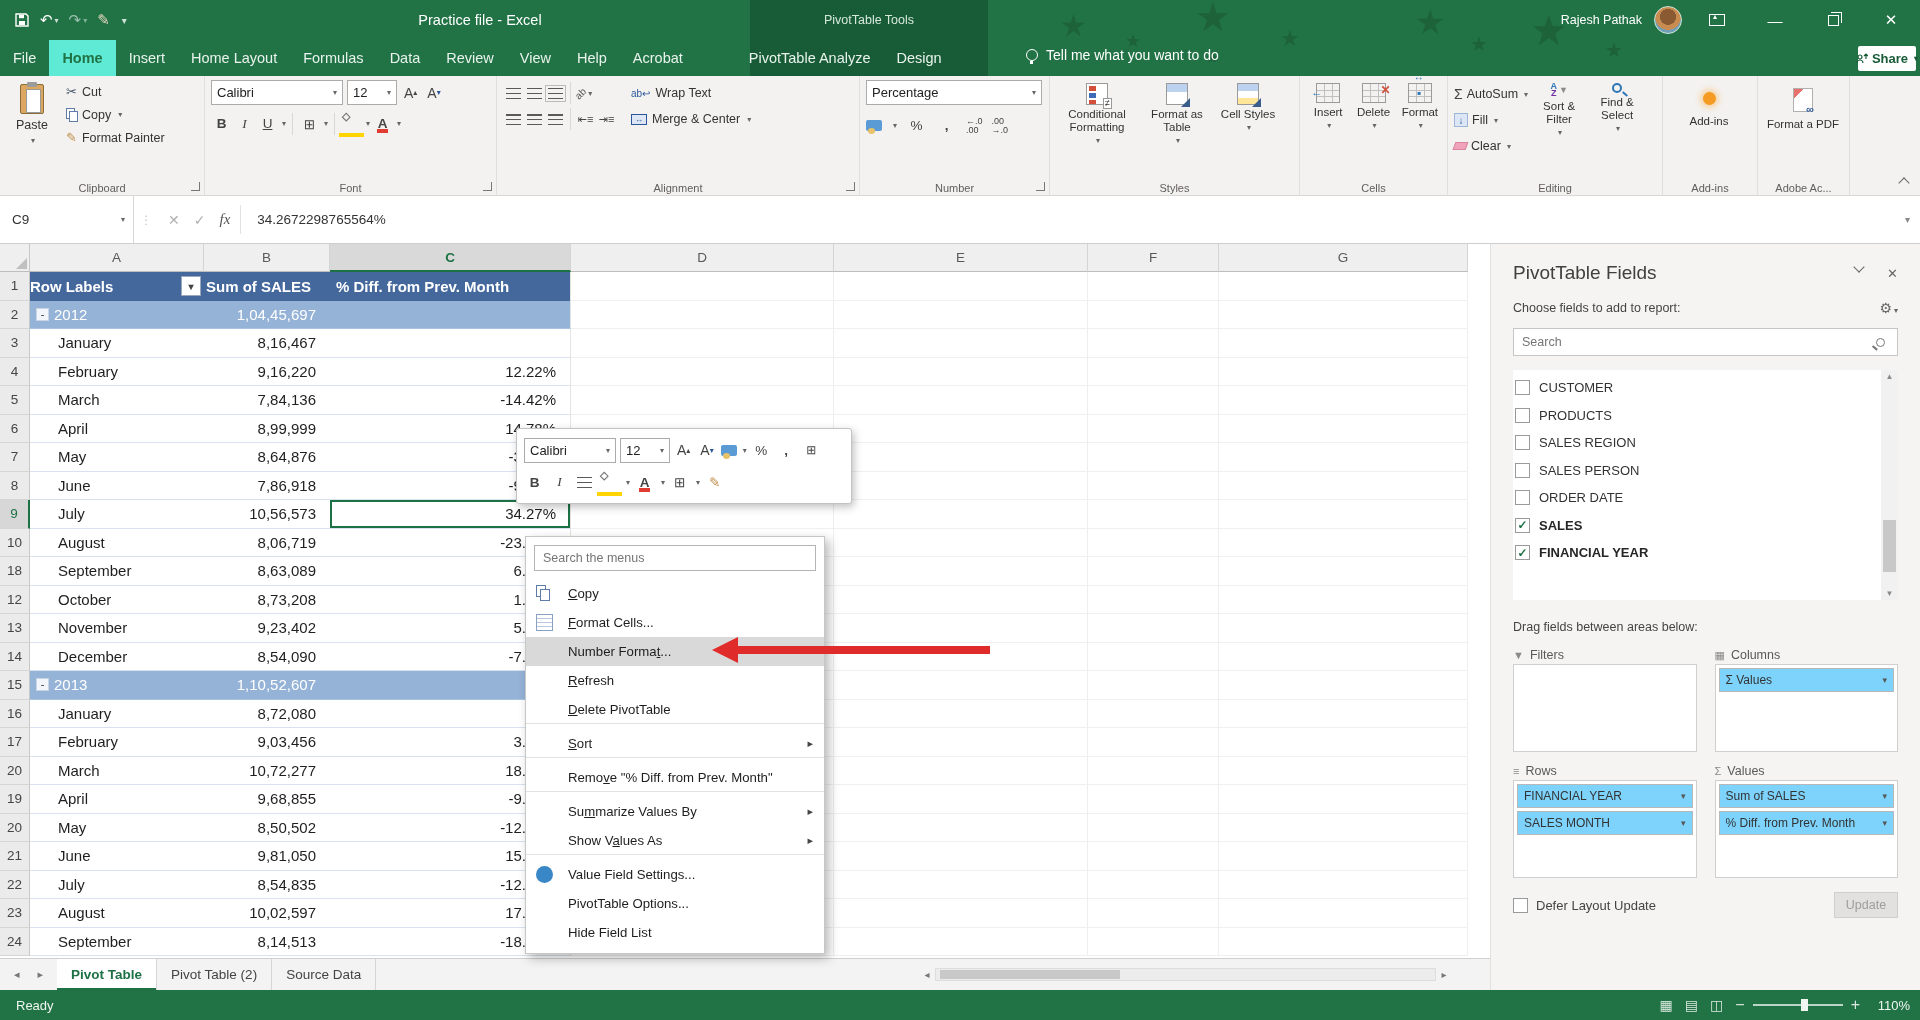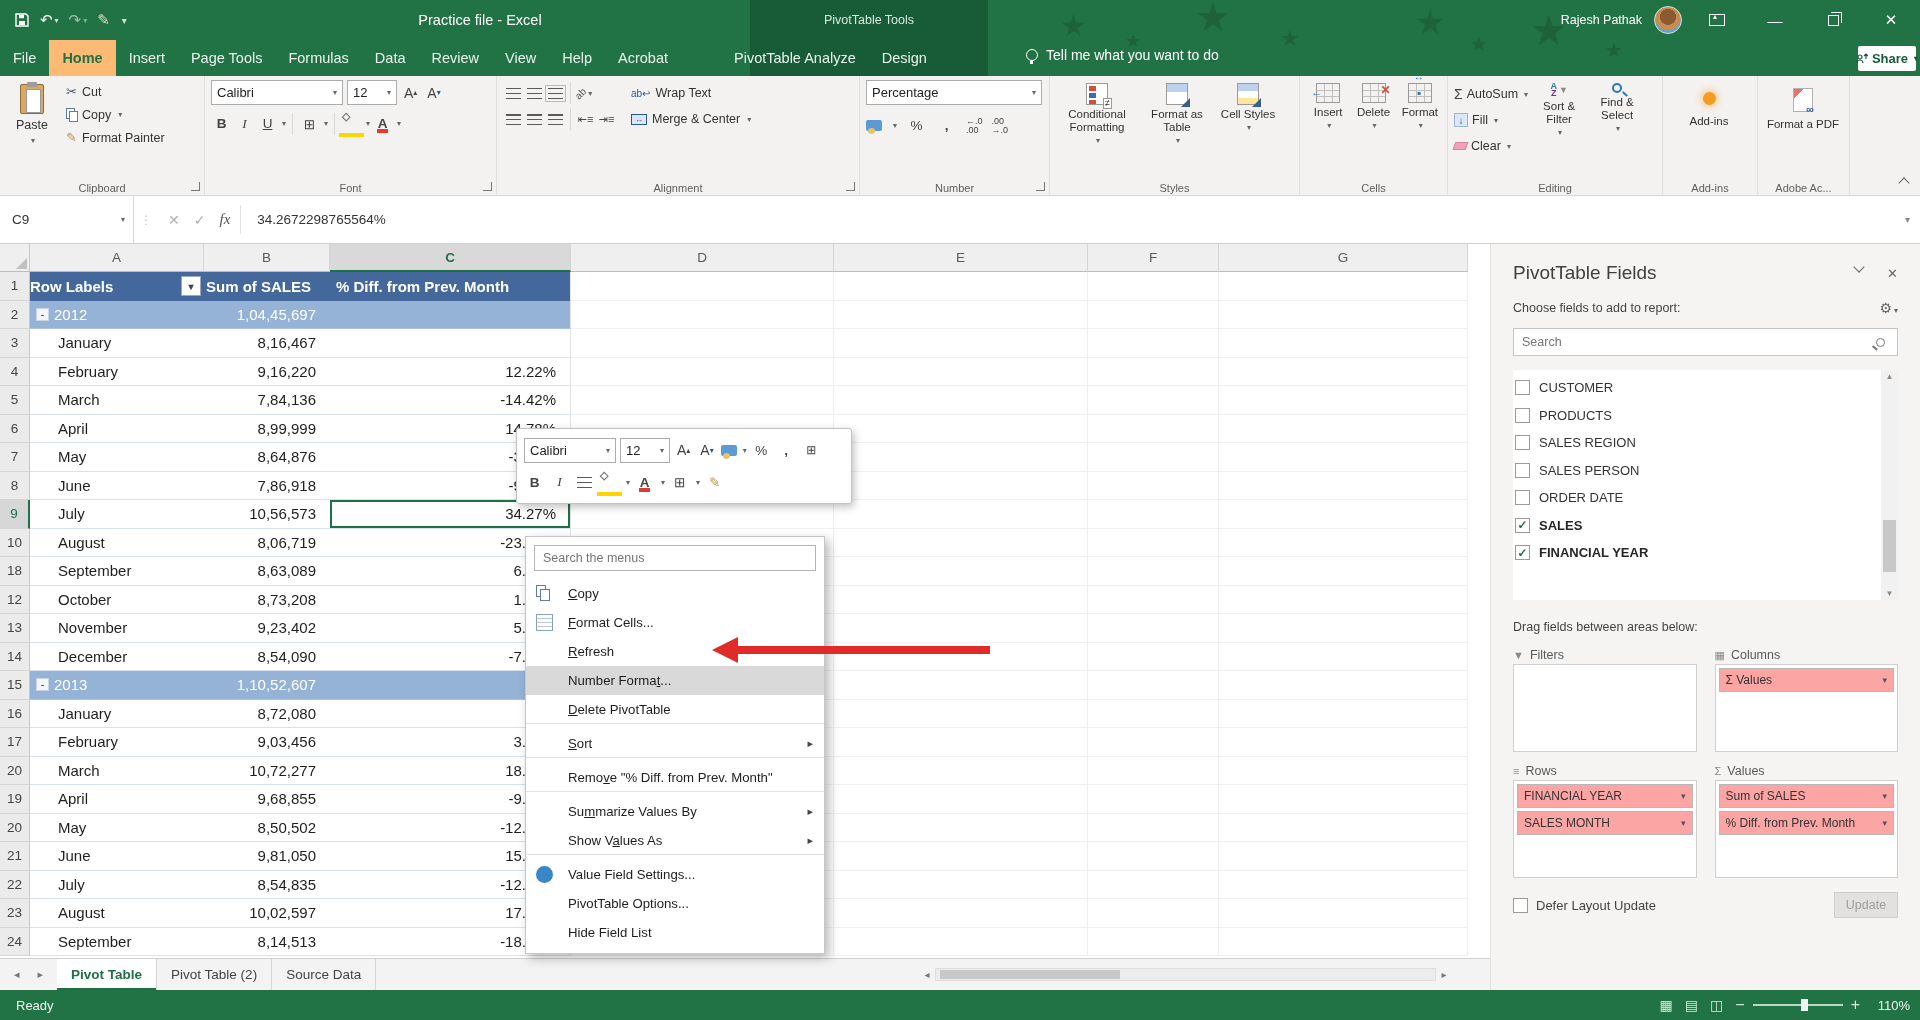--- a/index.html
+++ b/index.html
@@ -21,21 +21,21 @@
   .username{font-size:12.5px;color:#fff;}
   .avatar{width:28px;height:28px;border-radius:50%;background:radial-gradient(circle at 50% 38%,#8a5a33 0 38%,#c98c50 39% 62%,#6fa0b8 63%);border:1px solid #d0e4d8;}
   .winbtn{width:46px;height:38px;display:flex;align-items:center;justify-content:center;color:#fff;font-size:15px;}
   .ribbonicon{width:16px;height:12px;border:1.4px solid #fff;position:relative;display:inline-block;}
   .ribbonicon::after{content:"▴";position:absolute;left:3px;top:-3px;font-size:8px;color:#fff;}
   .restoreicon{width:11px;height:11px;border:1.4px solid #fff;position:relative;display:inline-block;}
   .restoreicon::after{content:"";position:absolute;left:2px;top:-4px;width:10px;height:10px;border:1.4px solid #fff;border-left:none;border-bottom:none;}
 
   .tabrow{position:absolute;left:0;top:40px;width:1920px;height:36px;z-index:1;display:flex;align-items:stretch;font-size:14.5px;}
   .rtab{display:flex;align-items:center;padding:0 13px;color:#e9f3ed;cursor:default;white-space:nowrap;}
-  .rtab.t-active{background:#fdba74;color:#217346;font-weight:700;}
+  .rtab.t-active{background:#5eead4;color:#217346;font-weight:700;}
   .rtab.t-gap{margin-left:40px;}
   .tellme{display:flex;align-items:center;gap:8px;color:#fff;margin-left:26px;font-size:14px;white-space:nowrap;}
   .bulb{width:12px;height:12px;border:1.5px solid #fff;border-radius:50%;position:relative;display:inline-block;}
   .bulb::after{content:"";position:absolute;left:3px;top:11px;width:3px;height:3px;background:#fff;}
   .sharebox{position:absolute;right:4px;top:6px;width:58px;height:25px;background:#fff;border-radius:2px;display:flex;align-items:center;justify-content:center;gap:4px;color:#185c37;font-size:13px;font-weight:600;}
   .shareicon{font-size:11px;color:#185c37;}
 
   
   .ribbon{position:absolute;left:0;top:76px;width:1920px;height:120px;background:#f3f2f1;border-bottom:1px solid #d8d8d8;display:flex;}
   .rgroup{position:relative;height:100%;border-right:1px solid #e1dfdd;padding:4px 4px 16px 6px;}
@@ -210,21 +210,21 @@
   .flscroll{position:absolute;right:0;top:0;width:17px;height:100%;background:#f1f1f1;}
   .flscroll .a1{position:absolute;top:2px;left:0;width:17px;text-align:center;font-size:8px;color:#8a8a8a;}
   .flscroll .a2{position:absolute;bottom:2px;left:0;width:17px;text-align:center;font-size:8px;color:#8a8a8a;}
   .flscroll .th{position:absolute;left:2px;top:150px;width:13px;height:52px;background:#c8c8c8;}
   .draglbl{margin-top:20px;font-size:12.5px;color:#444;}
   .areas{margin-top:12px;display:grid;grid-template-columns:1fr 1fr;column-gap:18px;row-gap:10px;}
   .ahead{display:flex;align-items:center;gap:6px;font-size:12.5px;color:#595959;height:18px;}
   .aicon{color:#8a8a8a;font-size:11px;}
   .abox{background:#fff;border:1px solid #cfcfcf;height:88px;padding:3px;}
   .abox.tall{height:98px;}
-  .chip{height:24px;border:1px solid #b8b8b8;background:#fca5a5;display:flex;align-items:center;justify-content:space-between;padding:0 6px;font-size:12px;color:#333;margin-bottom:3px;}
+  .chip{height:24px;border:1px solid #b8b8b8;background:#7dd3fc;display:flex;align-items:center;justify-content:space-between;padding:0 6px;font-size:12px;color:#333;margin-bottom:3px;}
   .chip-arrow{font-size:9px;color:#555;}
   .deferrow{margin-top:14px;display:flex;align-items:center;justify-content:space-between;}
   .deferleft{display:flex;align-items:center;gap:8px;font-size:13px;color:#444;}
   .updatebtn{width:64px;height:26px;background:#e3e1e0;border:1px solid #cfcecd;color:#9f9d9b;font-size:12.5px;display:flex;align-items:center;justify-content:center;}
 
   
   .tabbar{position:absolute;left:0;top:958px;width:1490px;height:32px;background:#f3f3f3;border-top:1px solid #d0d0d0;display:flex;align-items:stretch;font-size:13.5px;color:#444;}
   .tnav{display:flex;align-items:center;gap:18px;padding:0 14px;color:#777;font-size:11px;}
   .sheettab{display:flex;align-items:center;padding:0 14px;border-right:1px solid #d6d6d6;cursor:default;white-space:nowrap;}
   .sheettab.active{background:#fff;color:#1e7145;font-weight:700;box-shadow:inset 0 -2px 0 #1e7145;}
@@ -301,21 +301,21 @@
 
         <div class="rtab t-active">
           <span>Home</span>
         </div>
 
         <div class="rtab">
           <span>Insert</span>
         </div>
 
         <div class="rtab">
-          <span>Page Tools</span>
+          <span>Home Layout</span>
         </div>
 
         <div class="rtab">
           <span>Formulas</span>
         </div>
 
         <div class="rtab">
           <span>Data</span>
         </div>
 
@@ -1175,28 +1175,28 @@
       <div class="mi">
         <span class="mic ic-copy"></span>
         <span><u>C</u>opy</span>
       </div>
 
       <div class="mi">
         <span class="mic ic-format-cells"></span>
         <span><u>F</u>ormat Cells...</span>
       </div>
 
+      <div class="mi hl">
+        <span class="mic"></span>
+        <span>Number Forma<u>t</u>...</span>
+      </div>
+
       <div class="mi">
         <span class="mic ic-refresh"></span>
         <span><u>R</u>efresh</span>
-      </div>
-
-      <div class="mi hl">
-        <span class="mic"></span>
-        <span>Number Forma<u>t</u>...</span>
       </div>
 
       <div class="mi sep-after">
         <span class="mic ic-delete-pivot"></span>
         <span><u>D</u>elete PivotTable</span>
       </div>
 
       <div class="mi sub sep-after">
         <span class="mic"></span>
         <span><u>S</u>ort</span>

